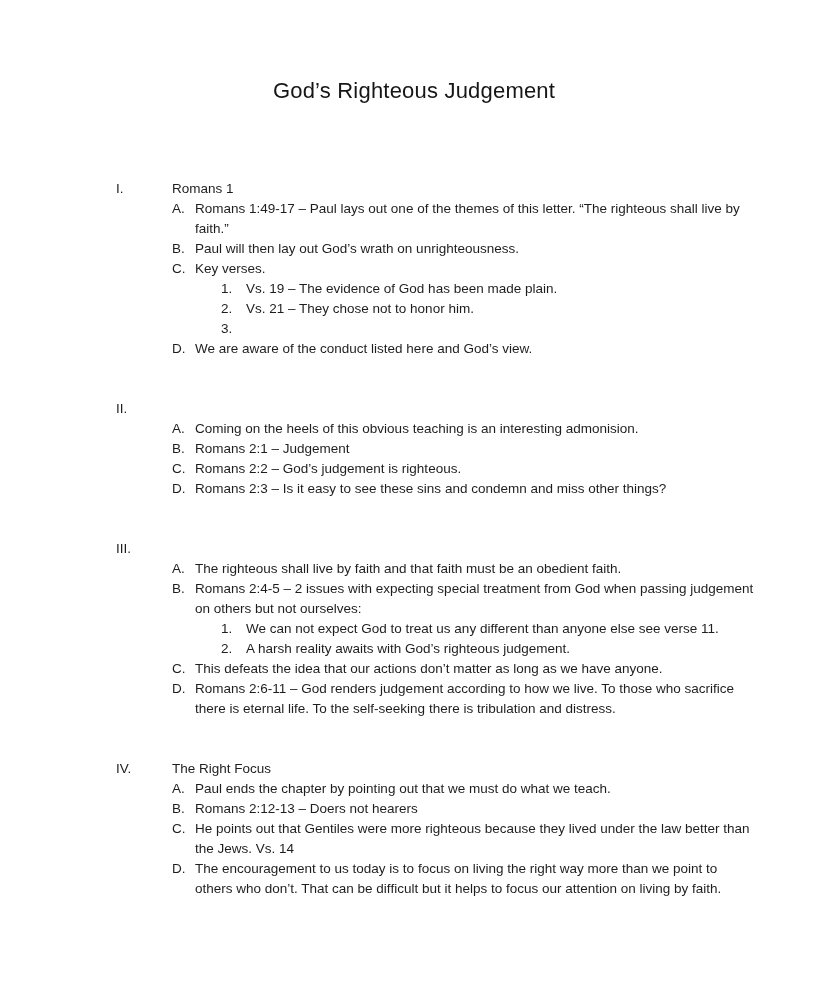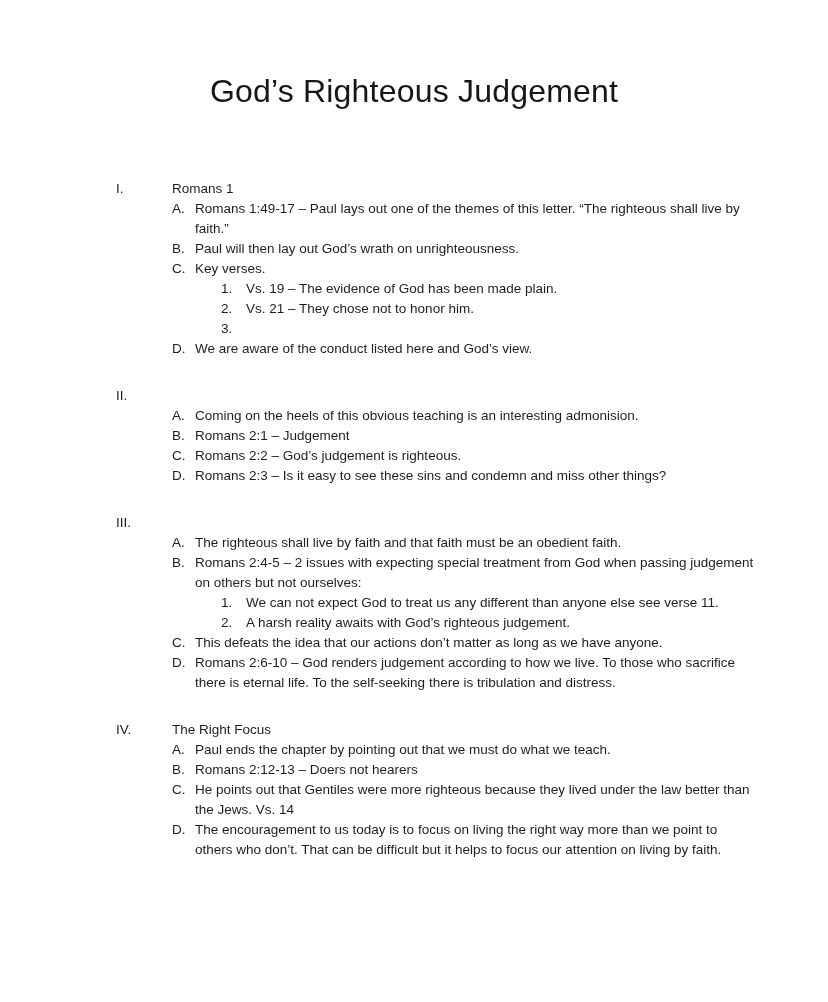--- a/index.html
+++ b/index.html
@@ -17,31 +17,31 @@
     font-family: "Liberation Sans", sans-serif;
     font-size: 13.5px;
     line-height: 20px;
     overflow: hidden;
     box-sizing: border-box;
     padding-top: 74px;
   }
   h1.doc-title {
     margin: 0;
     text-align: center;
-    font-size: 32px;
+    font-size: 22px;
     line-height: 34px;
     font-weight: 400;
     color: #161616;
     letter-spacing: 0.2px;
   }
   .outline {
     margin-top: 71px;
   }
   .section + .section {
-    margin-top: 27px;
+    margin-top: 40px;
   }
   .row {
     display: flex;
     align-items: flex-start;
     padding-right: 72px;
   }
   .row .lbl {
     flex: 0 0 auto;
   }
   .row .txt {
@@ -136,21 +136,21 @@
         <div class="row l3">
           <span class="lbl">2.</span>
           <span class="txt">A harsh reality awaits with God’s righteous judgement.</span>
         </div>
         <div class="row l2">
           <span class="lbl">C.</span>
           <span class="txt">This defeats the idea that our actions don’t matter as long as we have anyone.</span>
         </div>
         <div class="row l2">
           <span class="lbl">D.</span>
-          <span class="txt">Romans 2:6-10 – God renders judgement according to how we live. To those who sacrifice there is eternal life. To the self-seeking there is tribulation and distress.</span>
+          <span class="txt">Romans 2:6-11 – God renders judgement according to how we live. To those who sacrifice there is eternal life. To the self-seeking there is tribulation and distress.</span>
         </div>
       </div>
       <div class="section">
         <div class="row l1">
           <span class="lbl">IV.</span>
           <span class="txt">The Right Focus</span>
         </div>
         <div class="row l2">
           <span class="lbl">A.</span>
           <span class="txt">Paul ends the chapter by pointing out that we must do what we teach.</span>

